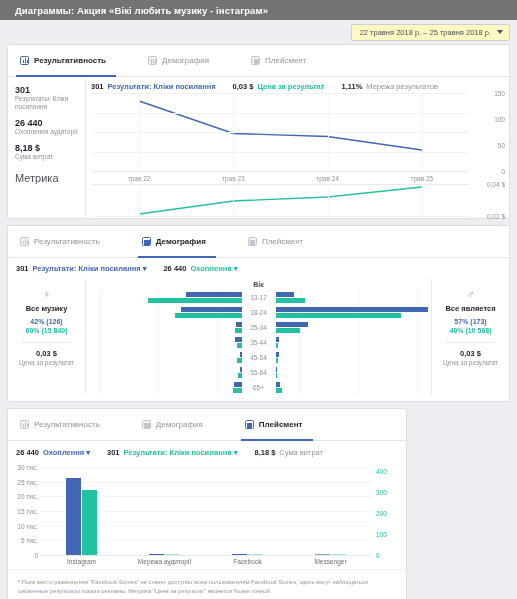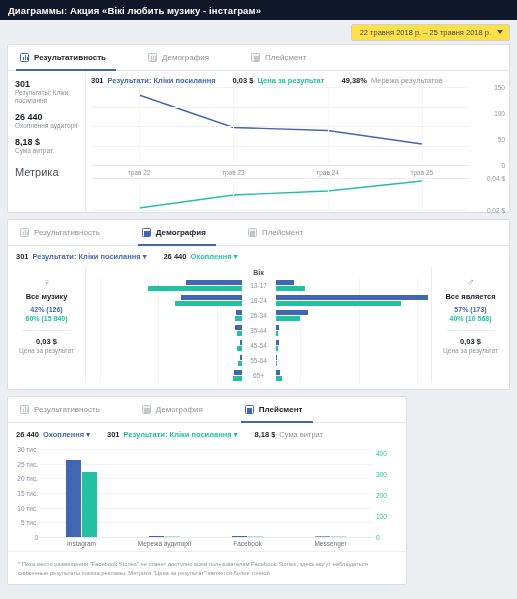--- a/index.html
+++ b/index.html
@@ -6,38 +6,38 @@
   html, body {
     width: 517px; height: 599px;
     background: #eceef1;
     font-family: "Liberation Sans", sans-serif;
     font-size: 11px;
     color: #1d2129;
     overflow: hidden;
   }
   .titlebar {
     height: 20px;
-    background: #0f172a;
+    background: #737373;
     color: #fff;
     font-size: 9.5px;
     font-weight: bold;
     display: flex; align-items: center;
-    padding-left: 8px;
+    padding-left: 15px;
     letter-spacing: .1px;
   }
   .page { background: #eceef1; padding: 0; }
   .daterow {
     height: 24px;
     display: flex; align-items: center; justify-content: flex-end;
     padding-right: 7px;
     background: #eceef1;
   }
   .datepill {
     border: 1px solid #ccd0d5;
-    background: #fde047;
+    background: #fef9c3;
     border-radius: 2px;
     font-size: 7.5px;
     color: #4b4f56;
     padding: 3px 6px 3px 8px;
     display: flex; align-items: center; gap: 6px;
     cursor: pointer;
   }
   .caret {
     width: 0; height: 0;
     border-left: 3.5px solid transparent;
@@ -47,21 +47,21 @@
   .card {
     background: #fff;
     border: 1px solid #dddfe2;
     border-radius: 2px;
     margin: 0 7px 6px 7px;
   }
   .tabs {
     display: flex;
     border-bottom: 1px solid #e3e5e8;
     padding: 0 8px;
-    height: 26px;
+    height: 32px;
     align-items: stretch;
   }
   .tab {
     display: flex; align-items: center; gap: 5px;
     padding: 0 10px 0 4px;
     margin-right: 28px;
     font-size: 8px;
     color: #90949c;
     border-bottom: 2px solid transparent;
     cursor: pointer;
@@ -235,21 +235,21 @@
       </div>
 
       <div class="chartwrap">
         <div class="legendrow">
           <span class="lg-num">301</span>
           <span class="lg-blue">Результати: Кліки посилання</span>
           <span class="lg-sp"></span>
           <span class="lg-num">0,03 $</span>
           <span class="lg-green">Цена за результат</span>
           <span class="lg-sp"></span>
-          <span class="lg-num">49,38%</span>
+          <span class="lg-num">1,11%</span>
           <span class="lg-grey">Мережа результатов</span>
         </div>
 
         <div class="gridarea">
           <div class="gl" style="top:0"></div>
           <div class="gl" style="top:25%"></div>
           <div class="gl" style="top:50%"></div>
           <div class="gl" style="top:75%"></div>
           <div class="gl" style="top:100%;background:#e7e9ec"></div>
           <div class="vl" style="left:12.5%"></div>

